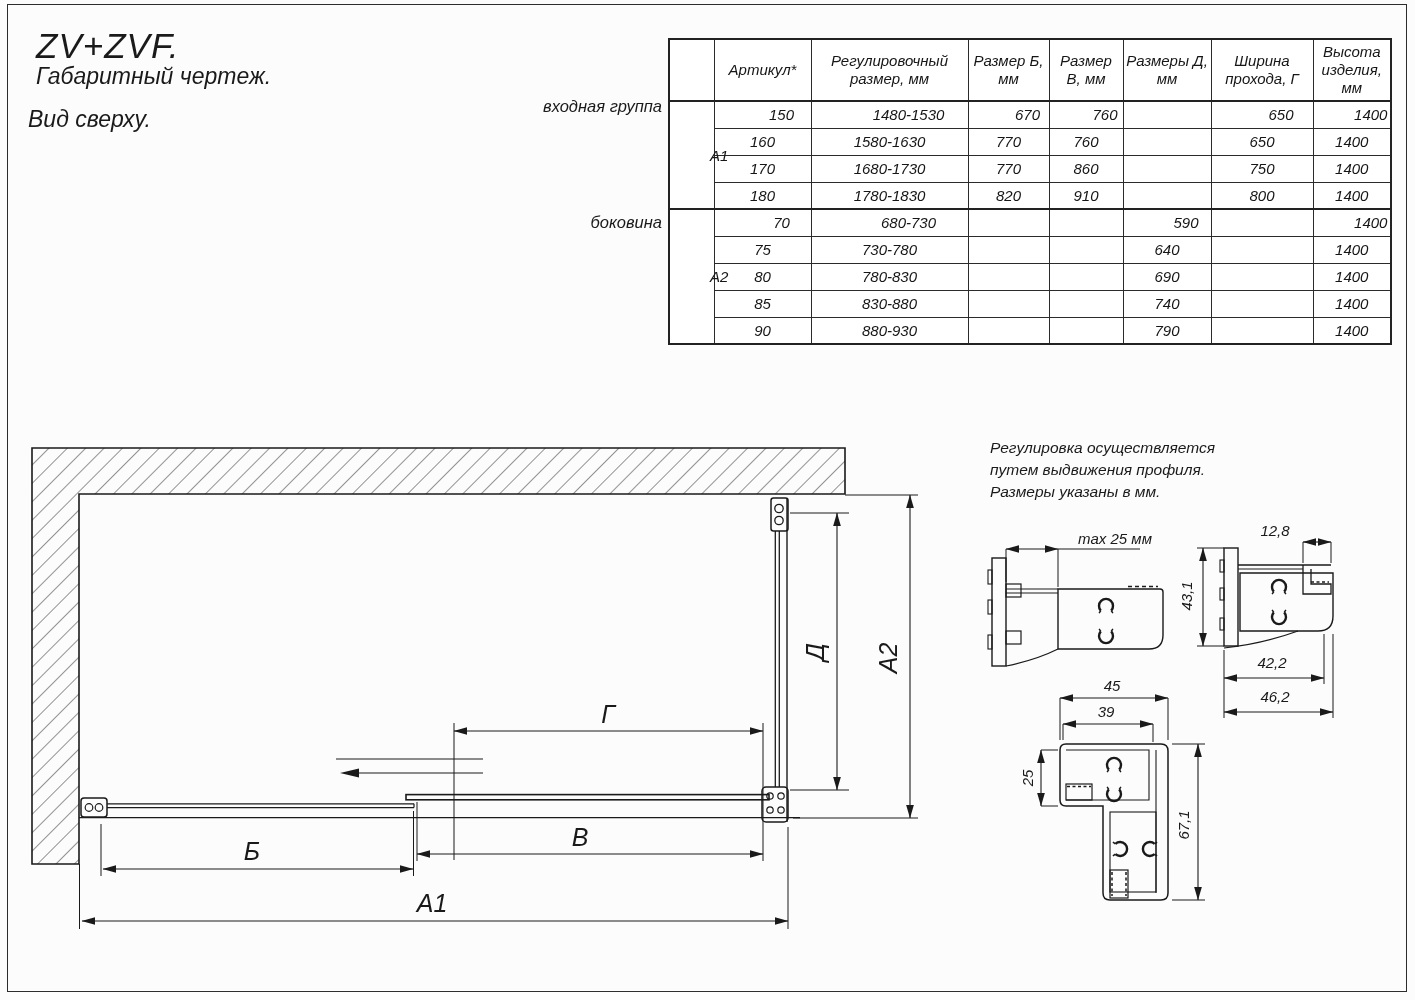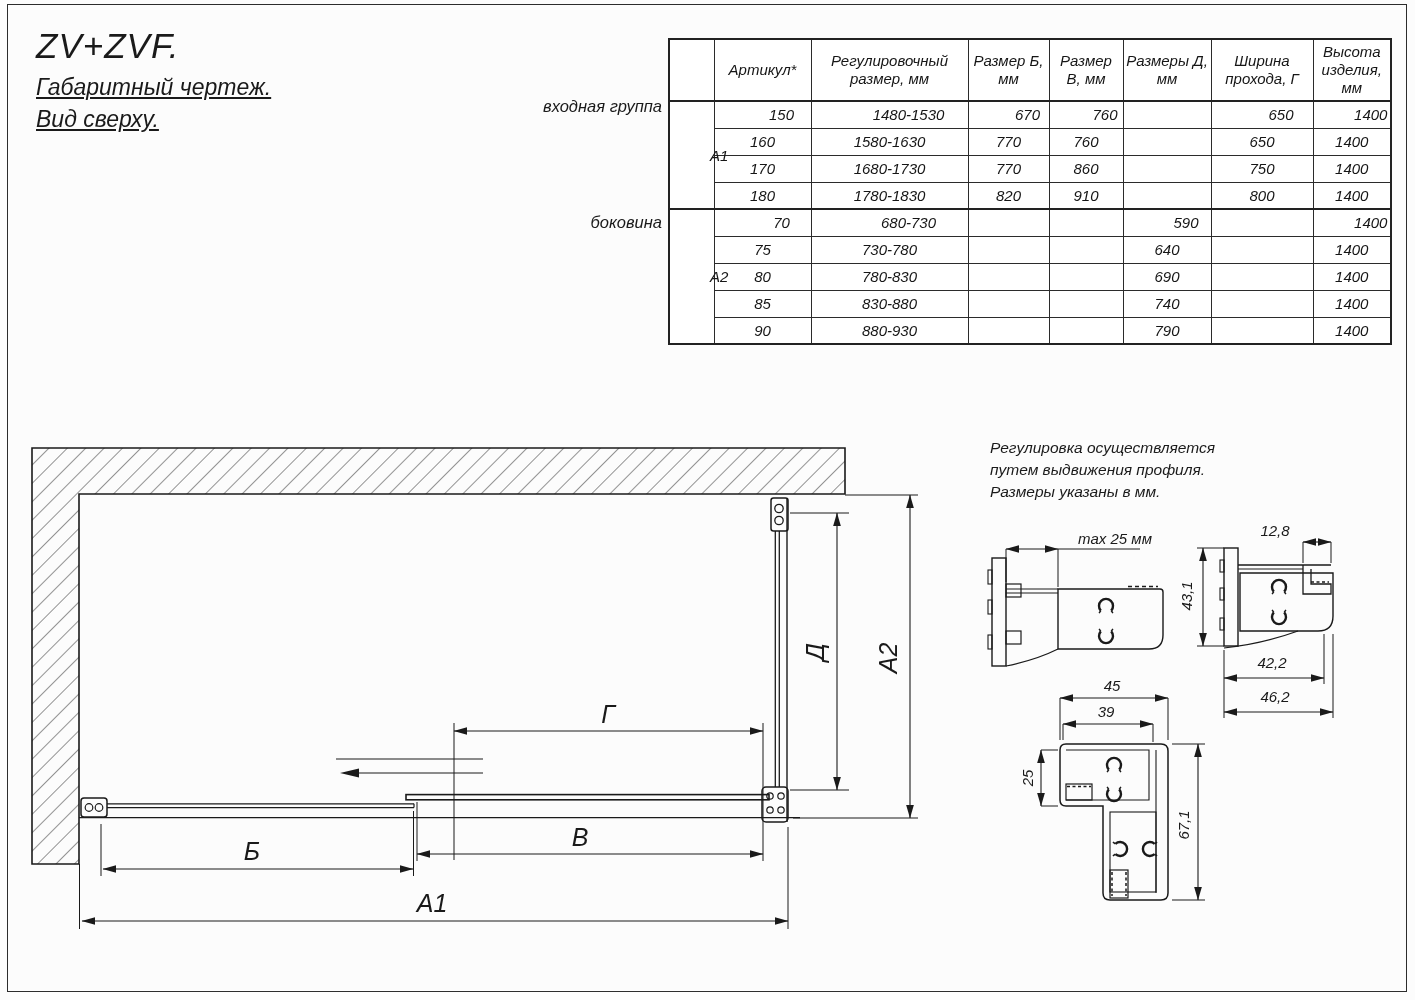--- a/index.html
+++ b/index.html
@@ -2,22 +2,22 @@
 <html><head>
 <meta charset="utf-8">
 <style>
   html,body{margin:0;padding:0;background:#e8e8e8;}
   .page{position:relative;width:1415px;height:1000px;background:#fcfcfc;overflow:hidden;
         font-family:"Liberation Sans",sans-serif;color:#1a1a1a;}
   .frame{position:absolute;left:7px;top:4px;width:1398px;height:986px;border:1.5px solid #2c2c2c;}
   .abs{position:absolute;}
   .title{left:36px;top:26px;font:italic 500 35px "Liberation Sans",sans-serif;letter-spacing:1px;}
   .subtitle{font:italic 23px "Liberation Sans",sans-serif;}
-  .sub1{left:36px;top:74px;text-decoration:underline;}
-  .sub2{left:36px;top:106px;text-decoration:underline;}
+  .sub1{left:36px;top:63px;}
+  .sub2{left:28px;top:106px;}
   table.spec{position:absolute;left:668px;top:38px;width:722px;border-collapse:collapse;
              table-layout:fixed;background:#fff;border:2px solid #222;}
   table.spec th,table.spec td{border:1px solid #2b2b2b;font:italic 15px "Liberation Sans",sans-serif;
              text-align:center;vertical-align:middle;padding:0 2px;color:#161616;}
   table.spec thead tr{height:62px;}
   table.spec tbody tr{height:27px;}
   table.spec thead th{border-bottom:2px solid #222;line-height:1.2;}
   table.spec tr.gstart td{border-top:2px solid #222;padding-left:40px;}
   td.code{font-size:17px;}
   .rowlab{font:italic 16.5px "Liberation Sans",sans-serif;text-align:right;width:250px;}

